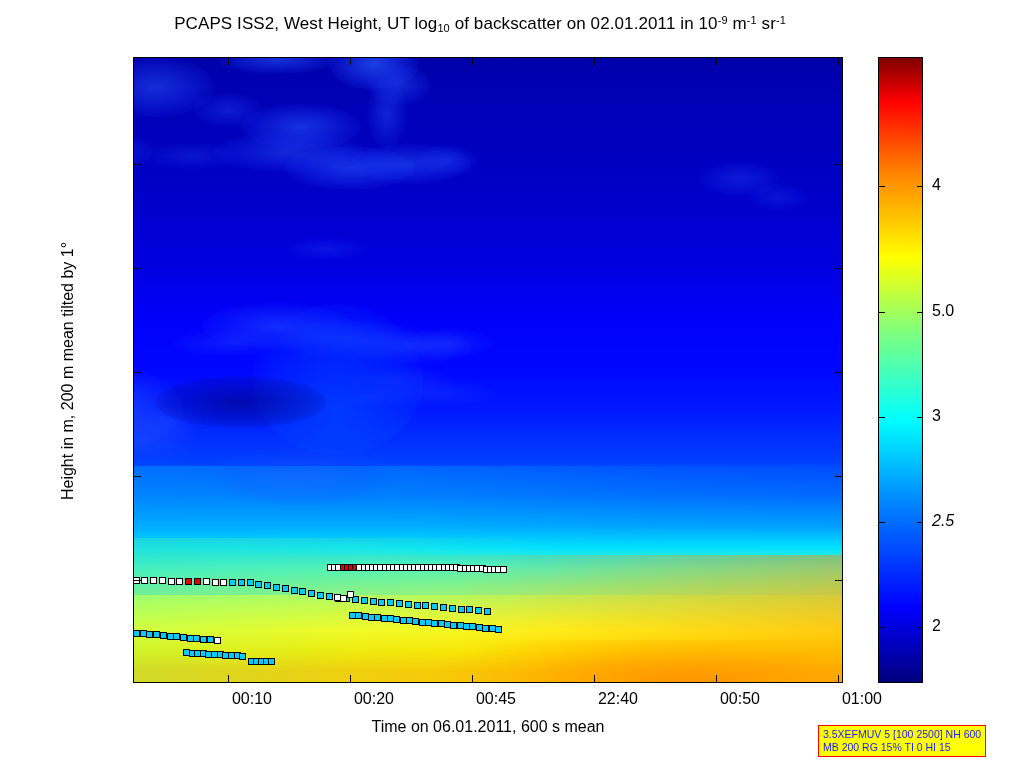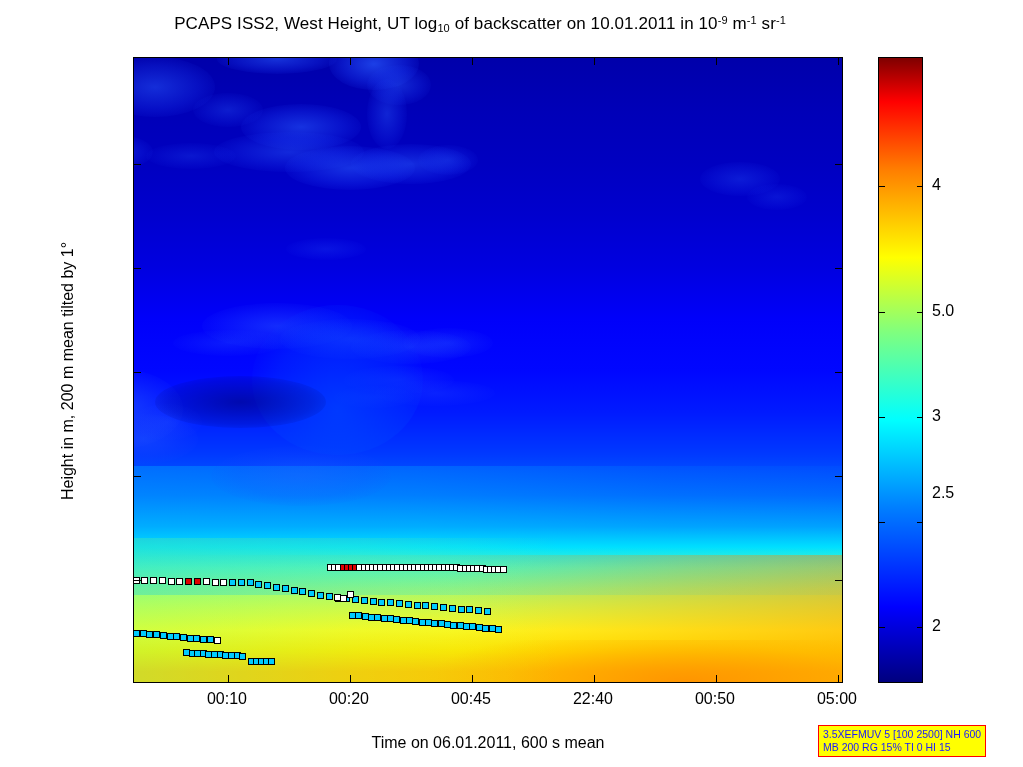--- a/index.html
+++ b/index.html
@@ -20,25 +20,25 @@
   #heat{position:absolute;inset:0;}
   .band{position:absolute;left:0;width:100%;}
   .blob{position:absolute;border-radius:50%;}
 
   
   .xtick{position:absolute;bottom:0;width:1px;height:7px;background:#000;}
   .xtick.top{position:absolute;top:0;bottom:auto;}
   .ytick{position:absolute;left:0;height:1px;width:7px;background:#000;}
   .ytick.right{left:auto;right:0;}
 
-  .xlab{position:absolute;top:690px;font-size:16px;text-align:center;
+  .xlab{position:absolute;top:690px;font-size:16px;text-align:right;
         width:90px;margin-left:-45px;}
 
   #xaxis-title{position:absolute;left:133px;top:718px;width:710px;
-               text-align:center;font-size:16px;margin-top:16px;}
+               text-align:center;font-size:16px;}
   #yaxis-title{position:absolute;left:-212px;top:362px;width:560px;
                text-align:center;font-size:16px;
                transform:rotate(-90deg);transform-origin:center;}
 
   
   .mk{position:absolute;width:7px;height:7px;border:1px solid #000;
       box-sizing:border-box;}
   .mk.c{background:#00ccff;}
   .mk.w{background:#ffffff;}
   .mk.r{background:#e00000;}
@@ -56,21 +56,21 @@
   
   #annot{position:absolute;left:818px;top:725px;
          background:#ffff00;border:1.5px solid #ff0000;
          padding:2px 4px 3px 4px;font-size:10.5px;line-height:12.5px;
          color:#1a1aff;white-space:nowrap;}
 </style>
 </head>
 <body>
 
 <div id="title">
-  <span>PCAPS ISS2, West Height, UT log</span><sub>10</sub><span> of backscatter on 10.01.2011 in 10</span><sup>-9</sup><span> m</span><sup>-1</sup><span> sr</span><sup>-1</sup>
+  <span>PCAPS ISS2, West Height, UT log</span><sub>10</sub><span> of backscatter on 02.01.2011 in 10</span><sup>-9</sup><span> m</span><sup>-1</sup><span> sr</span><sup>-1</sup>
 </div>
 
 <div id="plot">
   <div id="heat">
       <div class="band" style="top: 0px; height: 100%; background: linear-gradient(rgb(0, 0, 171) 0.32%, rgb(0, 0, 184) 8.63%, rgb(0, 0, 193) 16.93%, rgb(0, 0, 206) 25.24%, rgb(0, 0, 224) 33.55%, rgb(0, 0, 250) 41.85%, rgb(0, 7, 255) 50.16%, rgb(0, 26, 255) 56.81%, rgb(0, 57, 255) 63.45%, rgb(0, 103, 255) 70.1%, rgb(0, 161, 255) 75.08%, rgb(0, 227, 255) 78.4%, rgb(86, 255, 188) 81.73%, rgb(163, 255, 119) 85.05%, rgb(213, 255, 74) 88.37%, rgb(255, 255, 33) 91.69%, rgb(255, 236, 0) 95.02%, rgb(255, 200, 0) 98.34%);"></div>
       <div class="band" style="top: 497.04px; height: 128.96px; background: linear-gradient(to right, rgba(255, 170, 0, 0) 0%, rgba(255, 170, 0, 0.1) 45%, rgba(255, 150, 0, 0.34) 78%, rgba(255, 140, 0, 0.46) 100%);"></div>
       <div class="band" style="top: 582.32px; height: 43.68px; background: radial-gradient(330px 70px at 78% 95%, rgba(255, 140, 0, 0.8), rgba(255, 170, 0, 0.3) 55%, rgba(255, 200, 0, 0) 80%);"></div>
       <div class="band" style="top: 480.4px; height: 145.6px; background: linear-gradient(to right, rgba(120, 255, 120, 0.34) 0%, rgba(160, 255, 90, 0.16) 32%, rgba(200, 255, 60, 0) 60%);"></div>
       <div class="band" style="top: 407.6px; height: 128.96px; background: linear-gradient(to right, rgba(0, 200, 255, 0.3) 0%, rgba(0, 220, 255, 0.2) 40%, rgba(0, 190, 255, 0.1) 75%, rgba(0, 170, 255, 0.05) 100%);"></div>
       <div class="blob" style="left: -39.2px; top: -0.96px; width: 120px; height: 60px; background: radial-gradient(rgba(40, 90, 255, 0.5) 0%, rgba(30, 70, 255, 0.23) 50%, rgba(0, 0, 200, 0) 78%);"></div>
@@ -271,35 +271,35 @@
       <div class="ytick right" style="top: 106px;"></div>
     </div>
 </div>
 
 <div id="xticklabels">
     <div class="xlab" style="left: 227px;">00:10</div>
     <div class="xlab" style="left: 349px;">00:20</div>
     <div class="xlab" style="left: 471px;">00:45</div>
     <div class="xlab" style="left: 593px;">22:40</div>
     <div class="xlab" style="left: 715px;">00:50</div>
-    <div class="xlab" style="left: 837px;">05:00</div>
+    <div class="xlab" style="left: 837px;">01:00</div>
   </div>
 <div id="yticklabels"></div>
 
 <div id="xaxis-title">Time on 06.01.2011, 600 s mean</div>
 <div id="yaxis-title">Height in m, 200 m mean tilted by 1°</div>
 
 <div id="cbar"></div>
 <div id="cbarticks">
     <div class="cbt" style="left: 879px; top: 627px;"></div>
     <div class="cbt" style="left: 917px; top: 627px;"></div>
     <div class="cbl" style="top: 617px;">2</div>
     <div class="cbt" style="left: 879px; top: 522px;"></div>
     <div class="cbt" style="left: 917px; top: 522px;"></div>
-    <div class="cbl" style="top: 484px;">2.5</div>
+    <div class="cbl" style="top: 512px; font-style: italic;">2.5</div>
     <div class="cbt" style="left: 879px; top: 417px;"></div>
     <div class="cbt" style="left: 917px; top: 417px;"></div>
     <div class="cbl" style="top: 407px;">3</div>
     <div class="cbt" style="left: 879px; top: 312px;"></div>
     <div class="cbt" style="left: 917px; top: 312px;"></div>
     <div class="cbl" style="top: 302px;">5.0</div>
     <div class="cbt" style="left: 879px; top: 186px;"></div>
     <div class="cbt" style="left: 917px; top: 186px;"></div>
     <div class="cbl" style="top: 176px;">4</div>
   </div>

